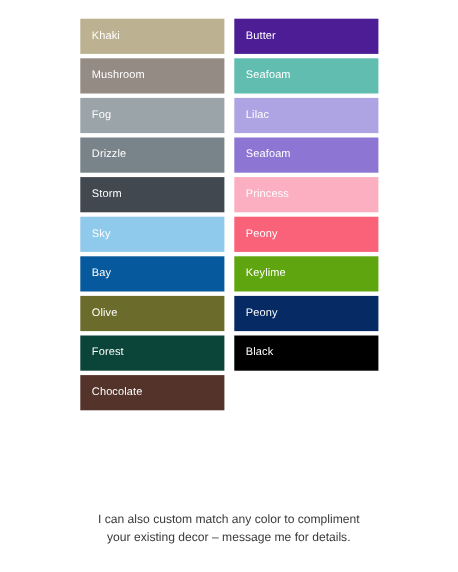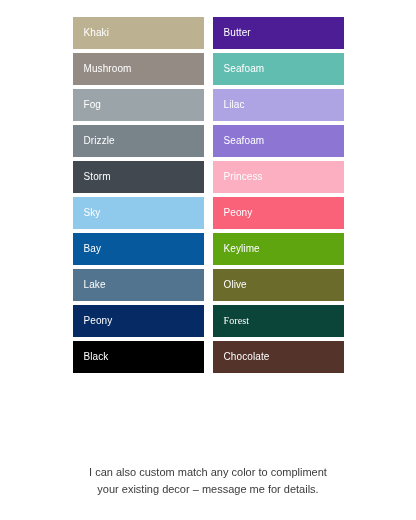--- a/index.html
+++ b/index.html
@@ -109,31 +109,28 @@
       </div>
       <div class="swatch" style="background: rgb(250, 98, 121);">
         <span class="swatch-label" style="color: rgb(255, 255, 255);">Peony</span>
       </div>
       <div class="swatch" style="background: rgb(6, 89, 156);">
         <span class="swatch-label" style="color: rgb(255, 255, 255);">Bay</span>
       </div>
       <div class="swatch" style="background: rgb(95, 165, 16);">
         <span class="swatch-label" style="color: rgb(255, 255, 255);">Keylime</span>
       </div>
-      <div class="swatch" style="background: rgb(83, 116, 142);">
-        <span class="swatch-label" style="color: rgb(255, 255, 255);">Lake</span>
-      </div>
       <div class="swatch" style="background: rgb(107, 107, 43);">
         <span class="swatch-label" style="color: rgb(255, 255, 255);">Olive</span>
       </div>
       <div class="swatch" style="background: rgb(6, 42, 99);">
         <span class="swatch-label" style="color: rgb(255, 255, 255);">Peony</span>
       </div>
       <div class="swatch" style="background: rgb(11, 68, 56);">
-        <span class="swatch-label" style="color: rgb(255, 255, 255); font-family: Liberation Serif, serif;">Forest</span>
+        <span class="swatch-label" style="color: rgb(255, 255, 255);">Forest</span>
       </div>
       <div class="swatch" style="background: rgb(0, 0, 0); align-items: center;">
         <span class="swatch-label" style="color: rgb(255, 255, 255);">Black</span>
       </div>
       <div class="swatch" style="background: rgb(83, 51, 42);">
         <span class="swatch-label" style="color: rgb(255, 255, 255);">Chocolate</span>
       </div>
     </div>
 
   <div class="footer">

